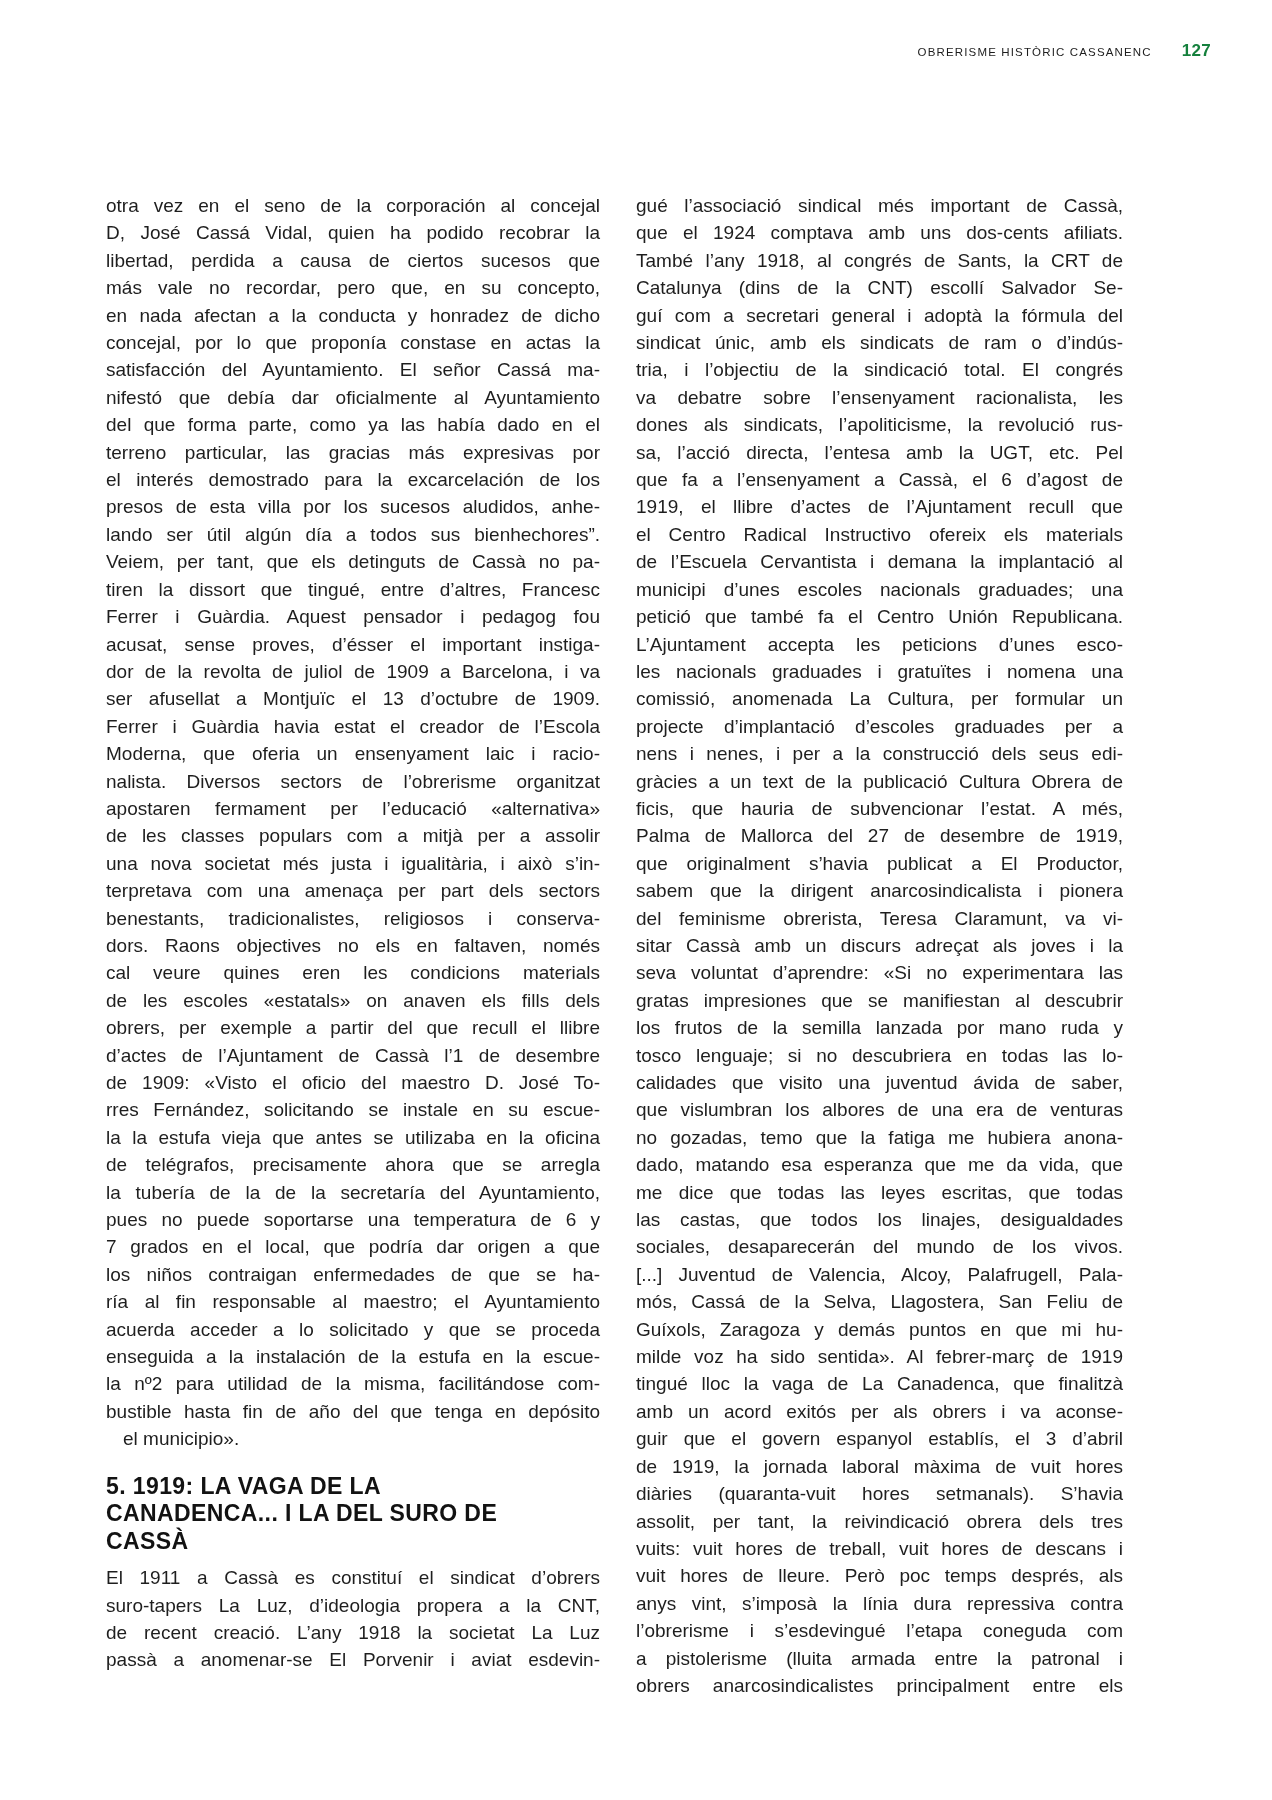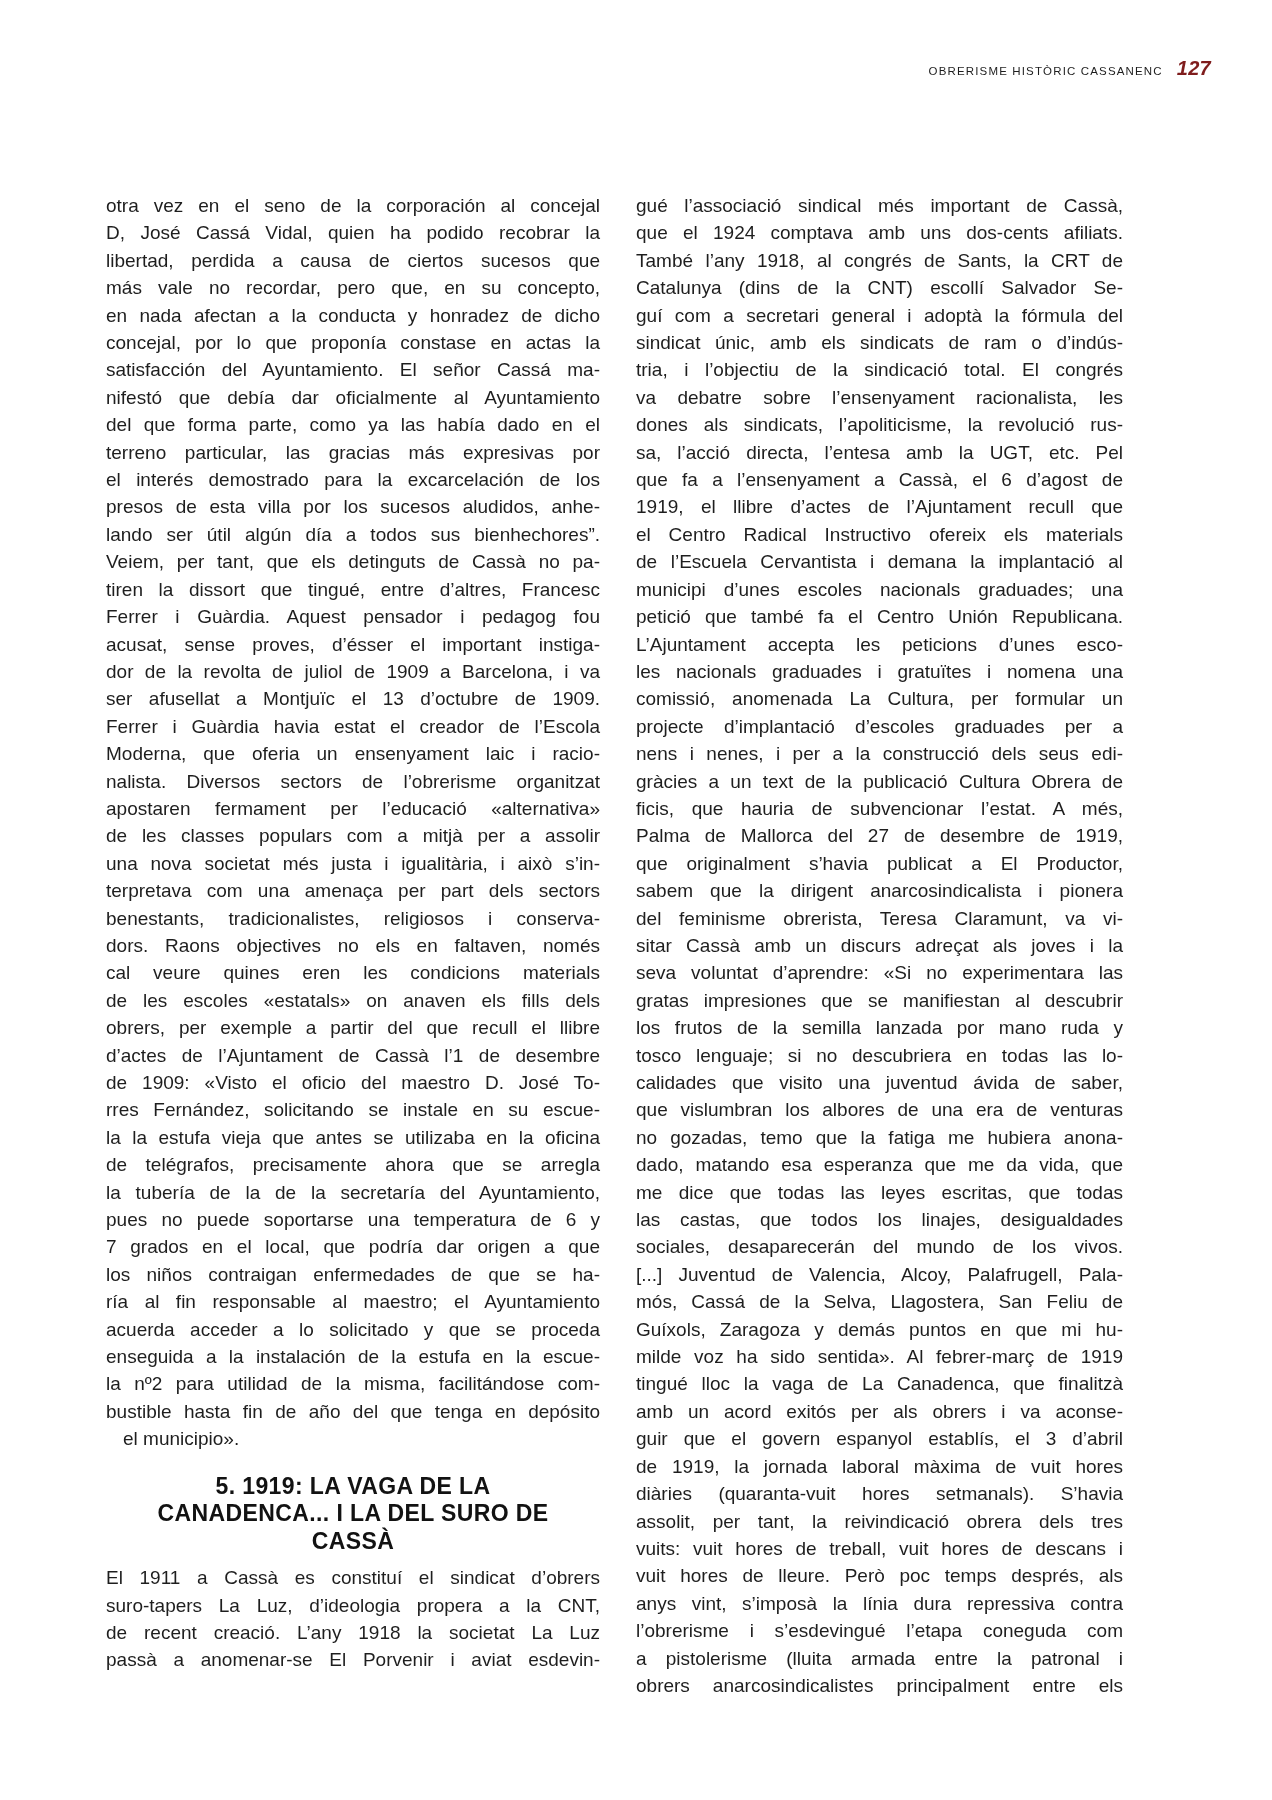--- a/index.html
+++ b/index.html
@@ -6,29 +6,29 @@
   .page {
     position:relative;
     width:1272px; height:1800px;
     margin:0 auto;
     background:#ffffff;
     font-family:"Liberation Sans", sans-serif;
     color:#1c1c1c;
     overflow:hidden;
   }
   .running-header {
-    position:absolute; top:57px; right:61px;
-    display:flex; align-items:baseline; gap:14px;
+    position:absolute; top:41px; right:61px;
+    display:flex; align-items:baseline; gap:30px;
     white-space:nowrap;
   }
   .running-title {
     font-size:11.5px; letter-spacing:1.15px; color:#1d1d1d;
   }
   .page-number {
-    font-size:20px; font-weight:700; color:#7f1d1d; letter-spacing:0.3px;font-style:italic;
+    font-size:17px; font-weight:700; color:#15803d; letter-spacing:0.3px;
   }
   .columns {
     position:absolute; left:106px; top:192px;
     width:1017px;
     display:flex; gap:36px;
   }
   .col { flex:0 0 auto; }
   .col-left  { width:494px; }
   .col-right { width:487px; }
   .block { margin:0; }
@@ -37,21 +37,21 @@
     line-height:27.4px;
     color:#1e1e1e;
   }
   .jl { text-align:justify; text-align-last:justify; }
   .ll { text-align:left; text-align-last:left;margin-left:17px; }
   .heading { margin-top:20px; margin-bottom:9px; }
   .hl {
     font-size:23px; font-weight:700;
     line-height:27.5px; letter-spacing:0.4px;
     color:#121212;
-    text-align:center;
+    text-align:left;
   }
 </style>
 </head>
 <body>
 
 <div class="page">
   <div class="running-header">
     <span class="running-title">OBRERISME HISTÒRIC CASSANENC</span>
     <span class="page-number">127</span>
   </div>

